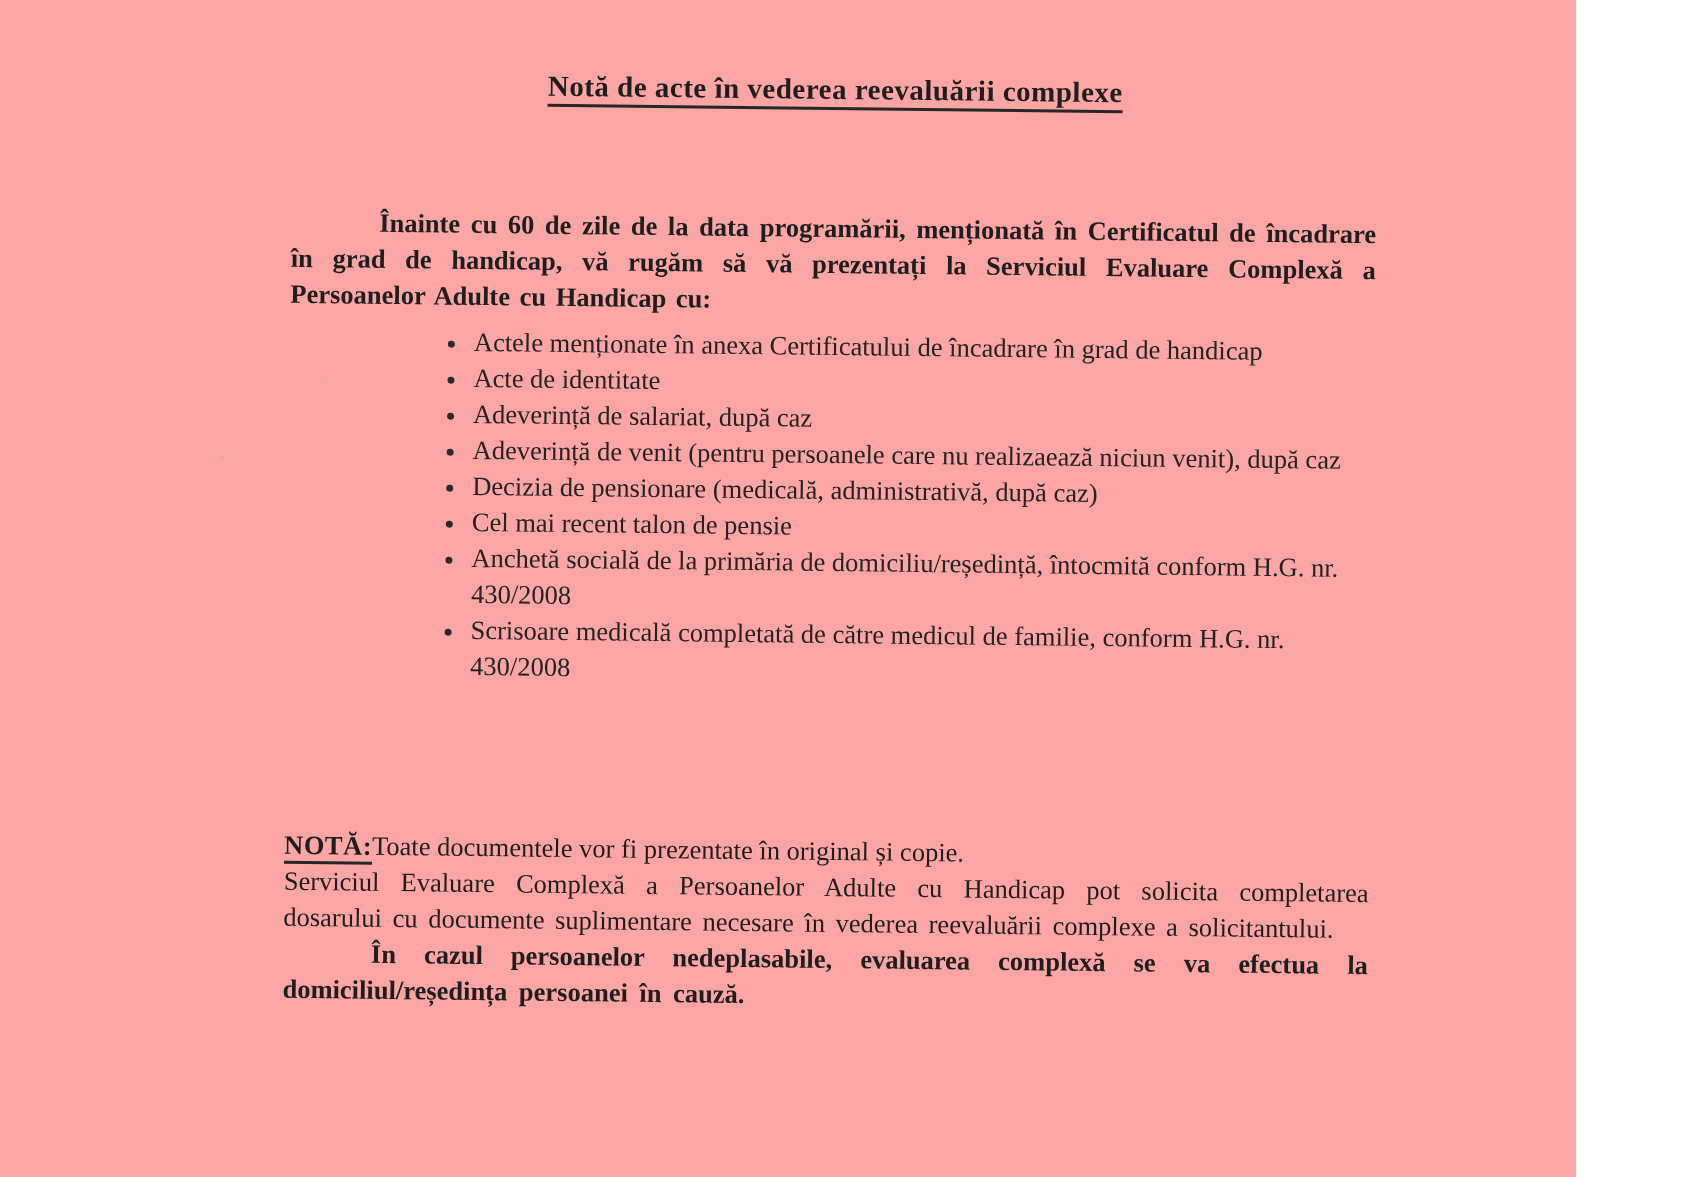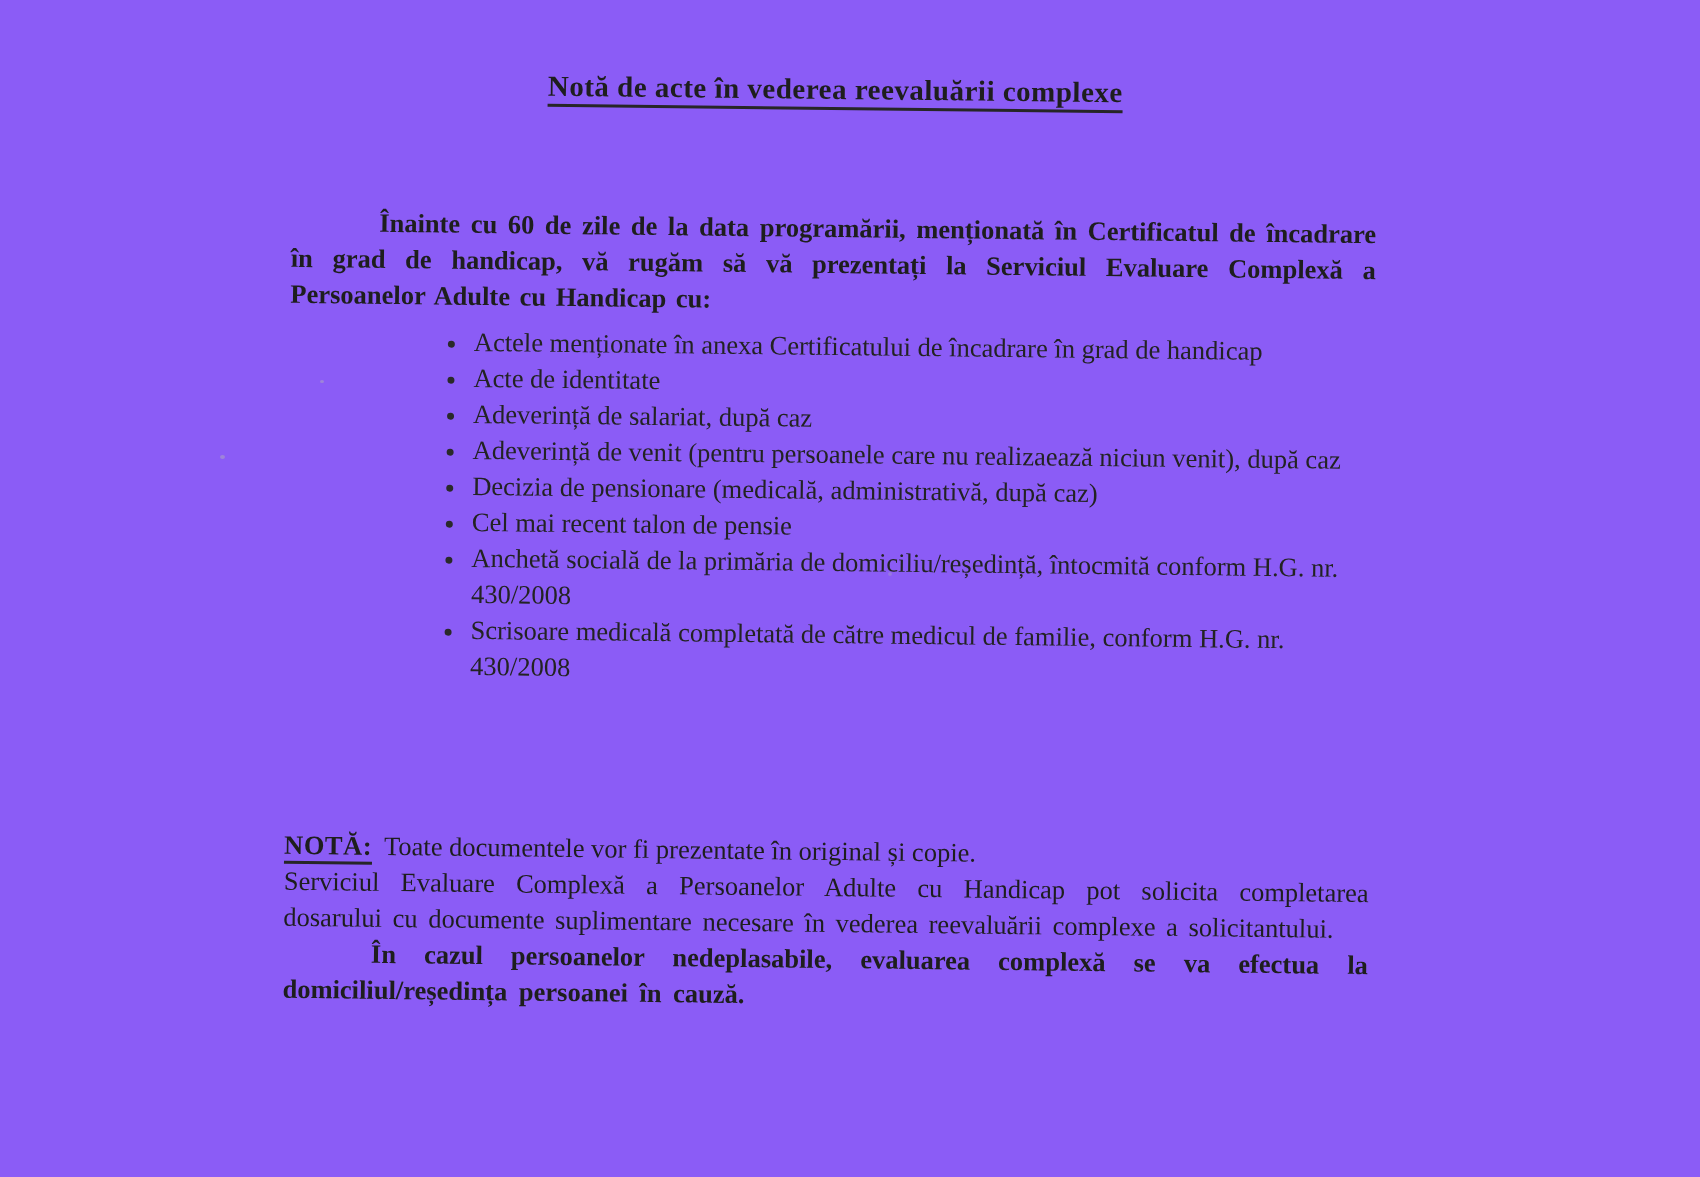--- a/index.html
+++ b/index.html
@@ -2,23 +2,23 @@
 <html><head>
 <meta charset="utf-8">
 <style>
   html, body {
     margin: 0;
     padding: 0;
     background: #ffffff;
   }
   .page {
     position: relative;
-    width: 1700px;
+    width: 1576px;
     height: 1177px;
-    background: #8b5cf6;
+    background: #fca5a5;
     overflow: hidden;
     font-family: "Liberation Serif", "DejaVu Serif", serif;
     color: #1e1e1e;
   }
   .sheet {
     position: absolute;
     left: 293px;
     top: 70px;
     width: 1085px;
     transform: rotate(0.65deg);
@@ -63,21 +63,20 @@
     font-size: 22px;
     color: #2a2a2a;
   }
   .note {
     margin-top: 145px;
   }
   .note-label {
     font-weight: 700;
     border-bottom: 3px solid #262626;
     padding-bottom: 1px;
-    margin-right: 12px;
     letter-spacing: 0.5px;
     text-align: right;
   }
   .note-cont {
     word-spacing: 4px;
   }
   .closing {
     word-spacing: 5px;
   }
   

